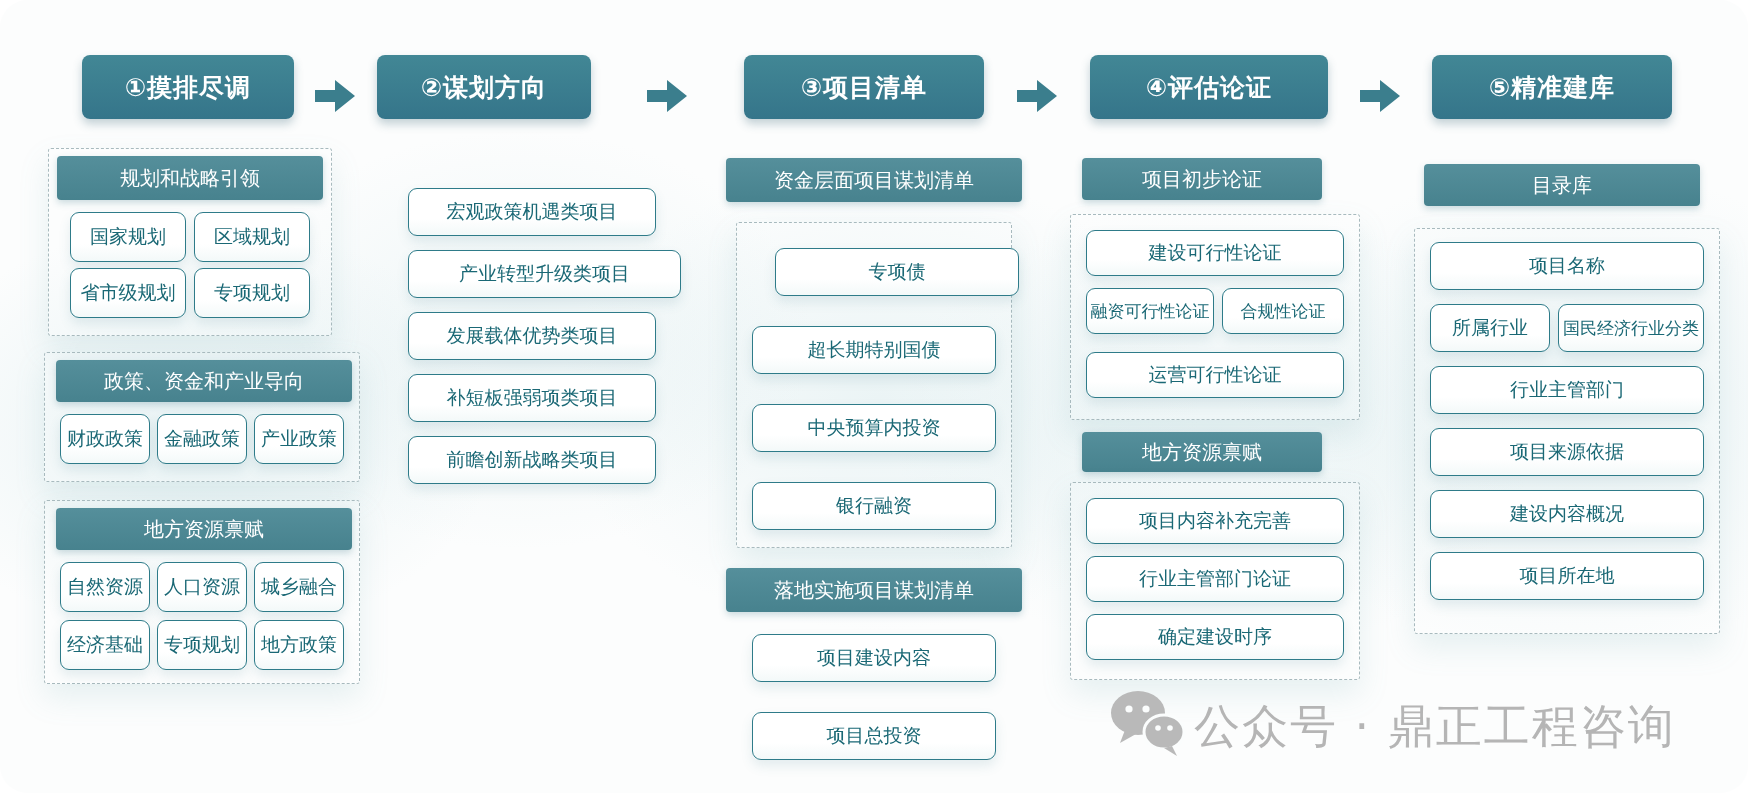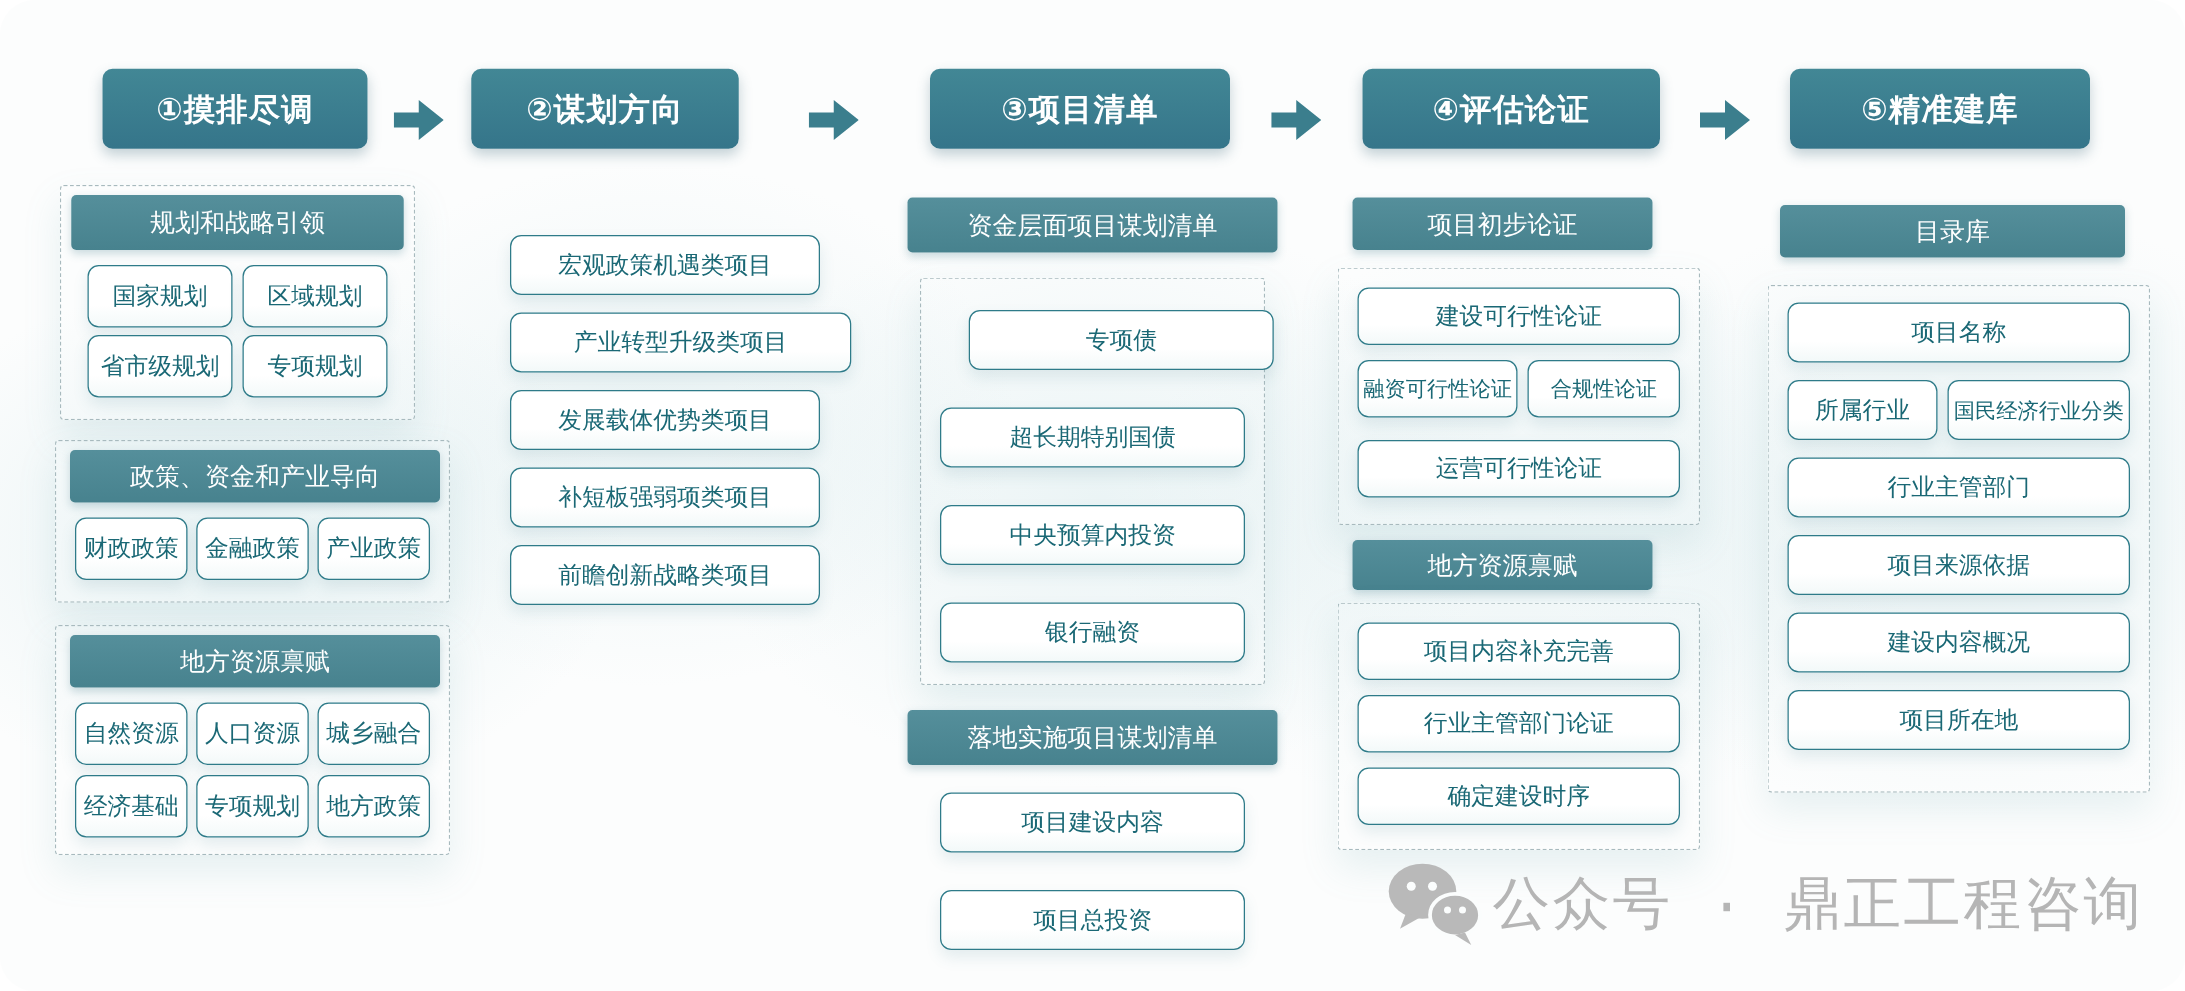--- a/index.html
+++ b/index.html
@@ -26,21 +26,21 @@
     font-size:20px;border-radius:4px;display:flex;align-items:center;justify-content:center;
     box-shadow:0 3px 7px rgba(60,120,135,.25);}
   .dash{position:absolute;border:1.6px dashed var(--dash);border-radius:3px;
     box-shadow:0 14px 30px rgba(110,165,175,.15);}
   .wbox{position:absolute;background:linear-gradient(180deg,#ffffff 65%,#f3f9f9);
     border:1.5px solid var(--bord);border-radius:9px;color:var(--txt);font-size:19px;
     display:flex;align-items:center;justify-content:center;text-align:center;
     box-shadow:0 6px 12px rgba(60,125,140,.13);}
   .wbox.sm{font-size:17px}
   .wm-text{position:absolute;left:1194px;top:698px;color:var(--wm);font-size:46px;
-    letter-spacing:2px;line-height:56px;white-space:nowrap;font-family:Liberation Mono, monospace;}
+    letter-spacing:2px;line-height:56px;white-space:nowrap;}
   .wm-icon{position:absolute;left:1110px;top:690px}
 </style>
 </head>
 <body>
 
 <div class="canvas">
 
   <div class="step" style="left:82px;top:55px;width:212px;height:64px">①摸排尽调</div>
   <svg class="arrow" style="left:315px;top:80px" width="40" height="32" viewBox="0 0 40 32">
       <polygon points="0,10 20,10 20,0 40,16 20,32 20,22 0,22"></polygon>

